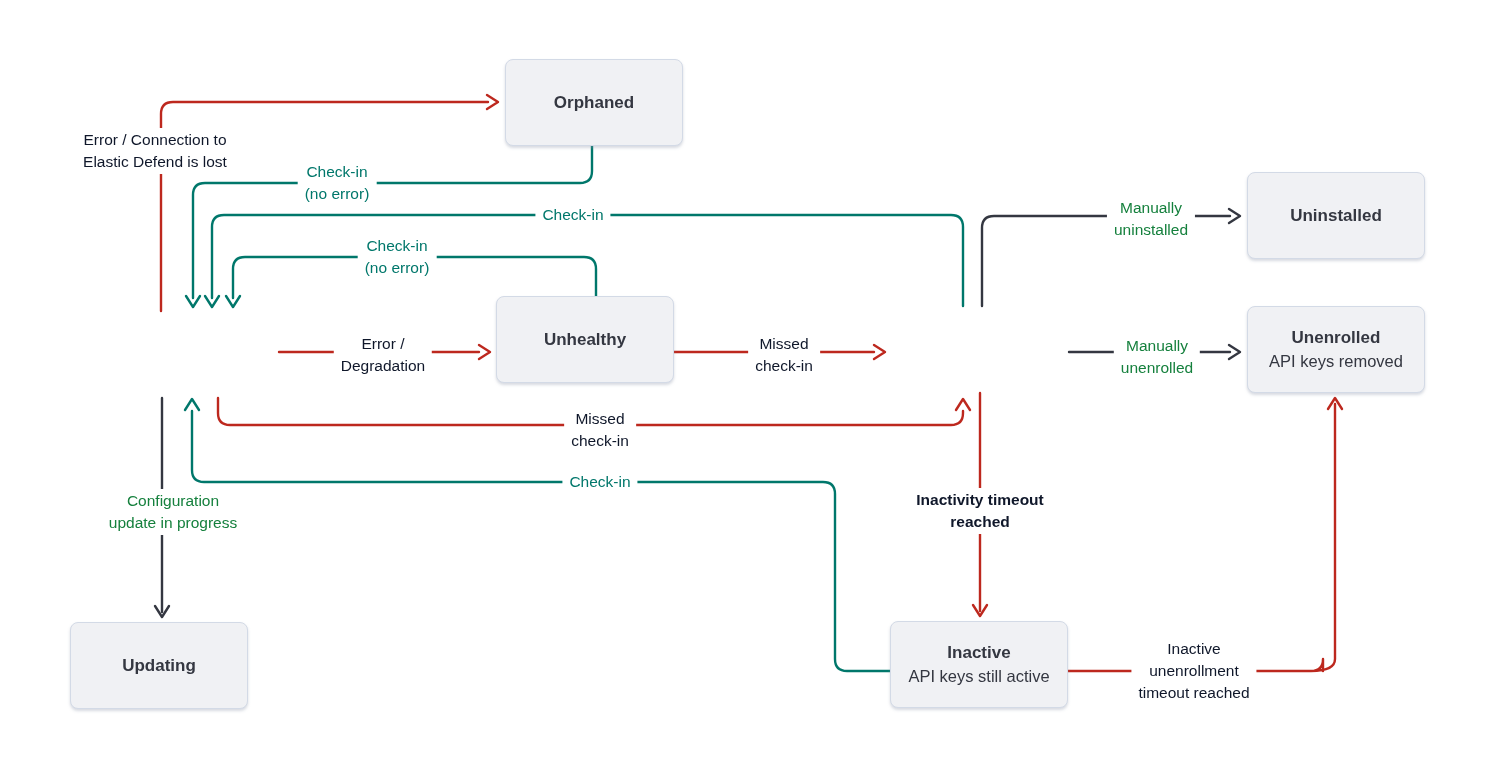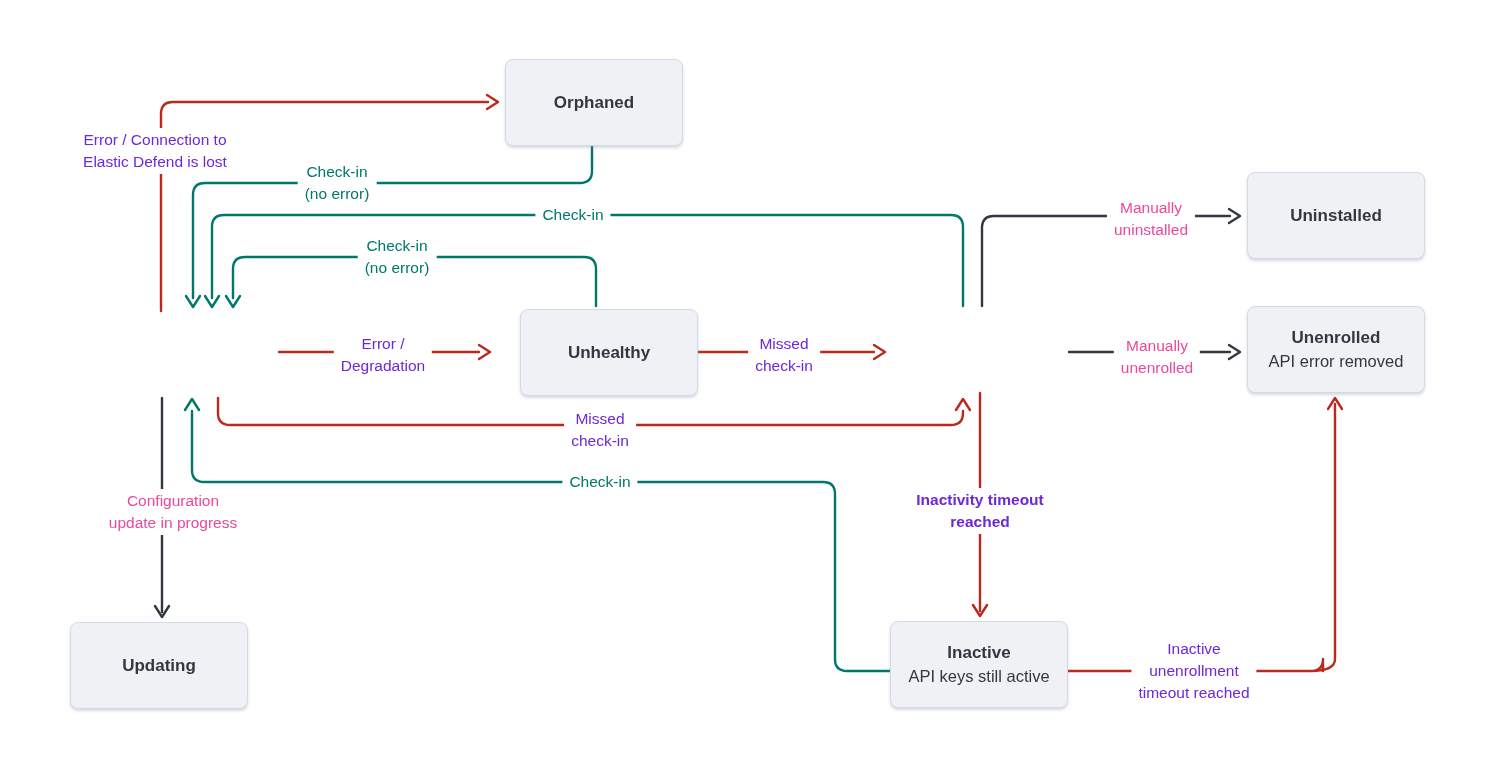--- a/index.html
+++ b/index.html
@@ -14,23 +14,23 @@
   .node{position:absolute;width:178px;height:87px;background:#f0f1f4;
         border:1.5px solid #d3dae6;border-radius:8px;
         box-shadow:0 2px 3px rgba(140,150,170,.35);
         display:flex;flex-direction:column;align-items:center;justify-content:center;
         box-sizing:border-box;}
   .node .title{font-size:17px;font-weight:bold;color:#343741;line-height:22px;}
   .node .sub{font-size:16.5px;color:#343741;line-height:24px;}
   .elabel{position:absolute;transform:translate(-50%,-50%);background:#ffffff;
           padding:1px 7px;text-align:center;font-size:15.5px;line-height:22px;
           white-space:nowrap;}
-  .t-red{color:#6d28d9;}
+  .t-red{color:#0f172a;}
   .t-teal{color:#00776b;}
-  .t-dark{color:#ec4899;}
+  .t-dark{color:#15803d;}
 </style>
 </head>
 <body>
 
 <div class="canvas">
 
   <svg class="edges" width="1494" height="769" viewBox="0 0 1494 769">
 
     <path class="s-red" d="M 161 311 L 161 114 Q 161 102 173 102 L 488 102"></path>
     <polyline class="s-red" points="487,95 498,102 487,109"></polyline>
@@ -123,26 +123,26 @@
     <div>unenrollment</div>
     <div>timeout reached</div>
   </div>
 
   <div class="node" style="left:505px;top:59px;">
     <div class="title">Orphaned</div>
   </div>
   <div class="node" style="left:1247px;top:172px;">
     <div class="title">Uninstalled</div>
   </div>
-  <div class="node" style="left:496px;top:309px;margin-left:24px;">
+  <div class="node" style="left:496px;top:296px;">
     <div class="title">Unhealthy</div>
   </div>
   <div class="node" style="left:1247px;top:306px;">
     <div class="title">Unenrolled</div>
-    <div class="sub">API error removed</div>
+    <div class="sub">API keys removed</div>
   </div>
   <div class="node" style="left:70px;top:622px;justify-content:center;">
     <div class="title">Updating</div>
   </div>
   <div class="node" style="left:890px;top:621px;">
     <div class="title">Inactive</div>
     <div class="sub">API keys still active</div>
   </div>
 
 </div>

